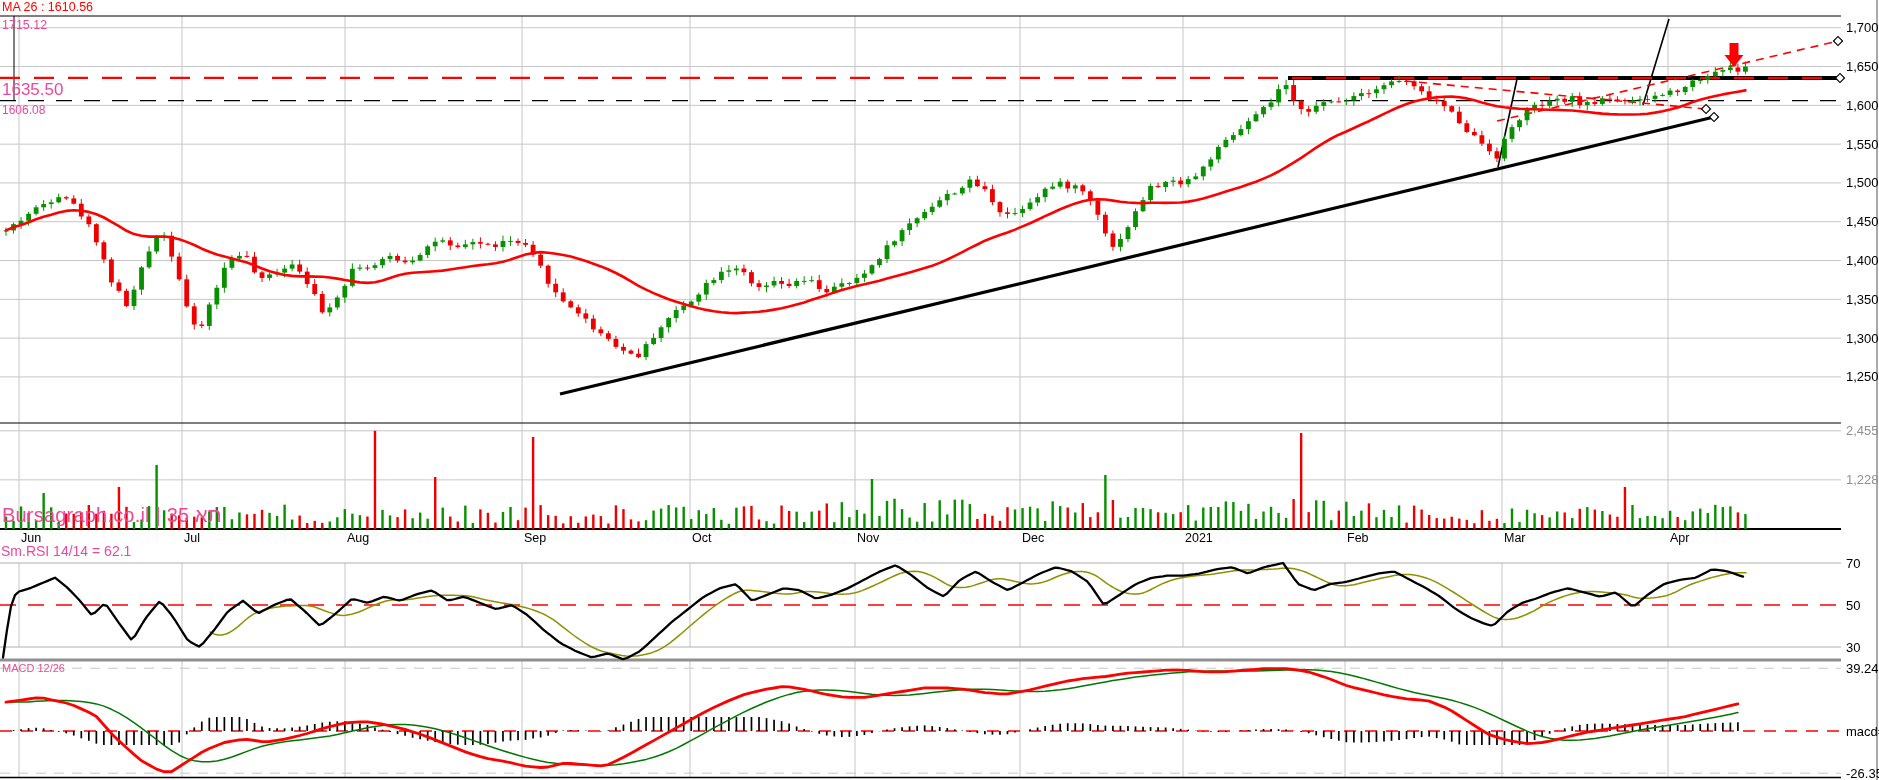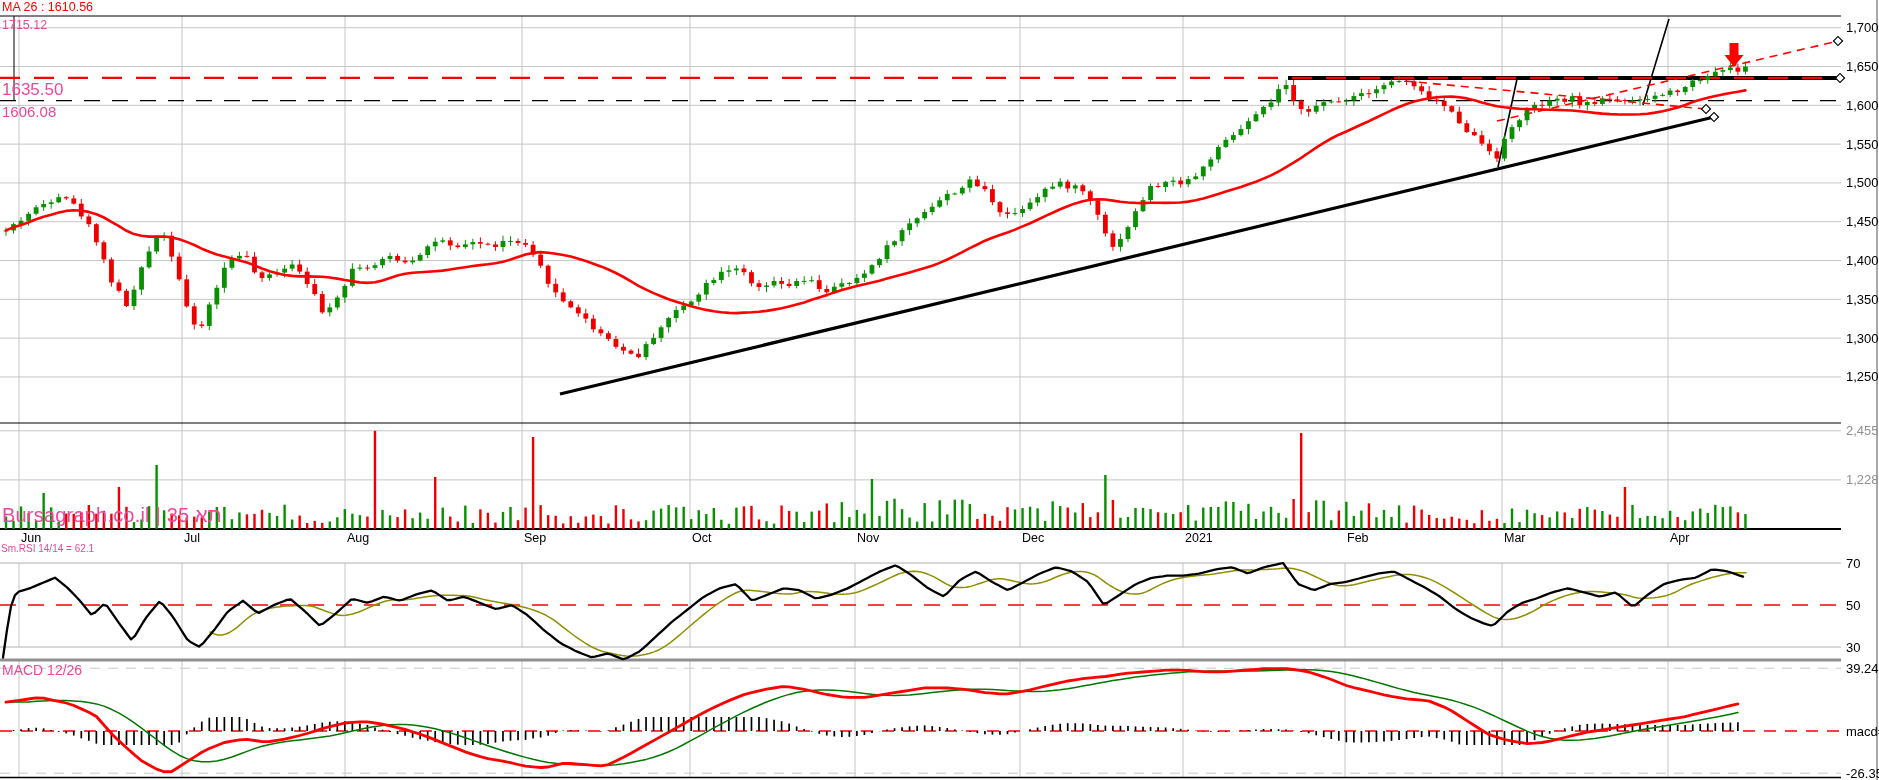--- a/index.html
+++ b/index.html
@@ -4,24 +4,24 @@
 <style>
   html,body{margin:0;padding:0;background:#fff;}
   body{font-family:"Liberation Sans",sans-serif;}
   #stage{position:relative;width:1879px;height:780px;background:#fff;overflow:hidden;}
   #chart-svg{position:absolute;left:0;top:0;}
   .ovl{position:absolute;white-space:nowrap;color:#ec4899;}
   .ovl.red{color:#ff0000;}
   #ma-label{left:2px;top:0px;font-size:12.5px;}
   #top-value{left:2px;top:18px;font-size:12.5px;}
   #level-1635{left:2px;top:80px;font-size:17px;}
-  #level-1606{left:2px;top:103px;font-size:15px;}
+  #level-1606{left:2px;top:103px;font-size:12px;}
   #watermark{left:2px;top:504px;font-size:20px;letter-spacing:.2px;}
-  #rsi-label{left:1px;top:543px;font-size:10px;}
-  #macd-label{left:2px;top:662px;font-size:14px;}
+  #rsi-label{left:1px;top:543px;font-size:14px;}
+  #macd-label{left:2px;top:662px;font-size:11px;}
 </style>
 </head>
 <body>
 
 <div id="stage">
   <svg id="chart-svg" width="1879" height="780">
       <line x1="0" y1="27.733119999999914" x2="1841" y2="27.733119999999914" stroke="#c6c6c6" stroke-width="1"></line>
       <line x1="0" y1="66.53311999999991" x2="1841" y2="66.53311999999991" stroke="#c6c6c6" stroke-width="1"></line>
       <line x1="0" y1="105.33311999999992" x2="1841" y2="105.33311999999992" stroke="#c6c6c6" stroke-width="1"></line>
       <line x1="0" y1="144.1331199999999" x2="1841" y2="144.1331199999999" stroke="#c6c6c6" stroke-width="1"></line>

